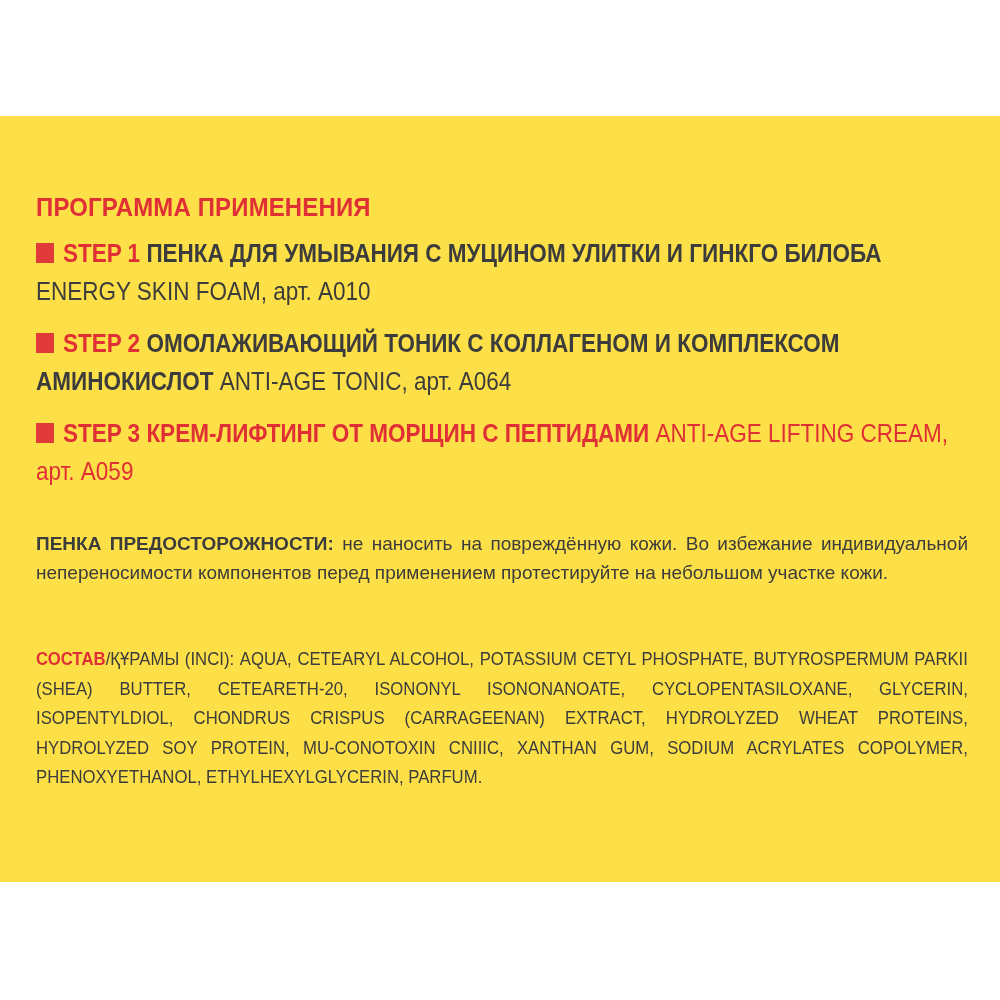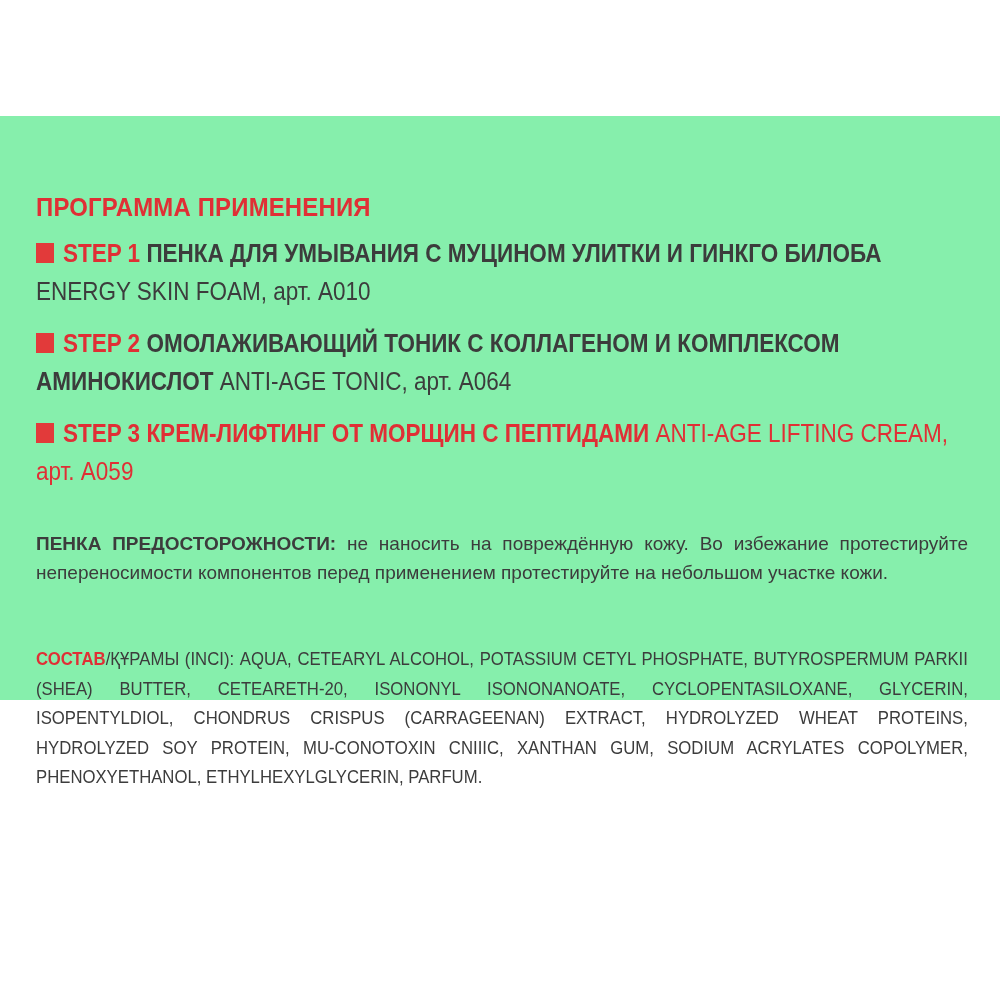--- a/index.html
+++ b/index.html
@@ -8,22 +8,22 @@
       width: 1000px;
       height: 1000px;
       background: #ffffff;
       overflow: hidden;
     }
     .panel {
       position: absolute;
       left: 0;
       top: 116px;
       width: 1000px;
-      height: 584px;
-      background: #86efac;
+      height: 766px;
+      background: #fde047;
       text-decoration: underline;
     }
     .block {
       position: absolute;
       left: 36px;
       width: 932px;
       font-family: "Liberation Sans", sans-serif;
       color: #3c3c3c;
     }
     .red { color: #e02f35; }
@@ -99,21 +99,21 @@
     </div>
     <div class="step red">
       <span class="bullet"></span><span class="bold red">STEP 3</span>
       <span class="bold">КРЕМ-ЛИФТИНГ ОТ МОРЩИН С ПЕПТИДАМИ</span>
       <span>ANTI-AGE LIFTING CREAM, арт. A059</span>
     </div>
   </div>
 
   <div class="block precautions">
     <span class="bold">ПЕНКА ПРЕДОСТОРОЖНОСТИ:</span>
-    <span>не наносить на повреждённую кожу. Во избежание протестируйте непереносимости компонентов перед применением протестируйте на небольшом участке кожи.</span>
+    <span>не наносить на повреждённую кожи. Во избежание индивидуальной непереносимости компонентов перед применением протестируйте на небольшом участке кожи.</span>
   </div>
 
   <div class="block composition">
     <span class="bold red">СОСТАВ</span><span>/ҚҰРАМЫ (INCI):</span>
     <span>AQUA, CETEARYL ALCOHOL, POTASSIUM CETYL PHOSPHATE, BUTYROSPERMUM PARKII (SHEA) BUTTER, CETEARETH-20, ISONONYL ISONONANOATE, CYCLOPENTASILOXANE, GLYCERIN, ISOPENTYLDIOL, CHONDRUS CRISPUS (CARRAGEENAN) EXTRACT, HYDROLYZED WHEAT PROTEINS, HYDROLYZED SOY PROTEIN, MU-CONOTOXIN CNIIIC, XANTHAN GUM, SODIUM ACRYLATES COPOLYMER, PHENOXYETHANOL, ETHYLHEXYLGLYCERIN, PARFUM.</span>
   </div>
 
 </div>
 
 </body></html>

